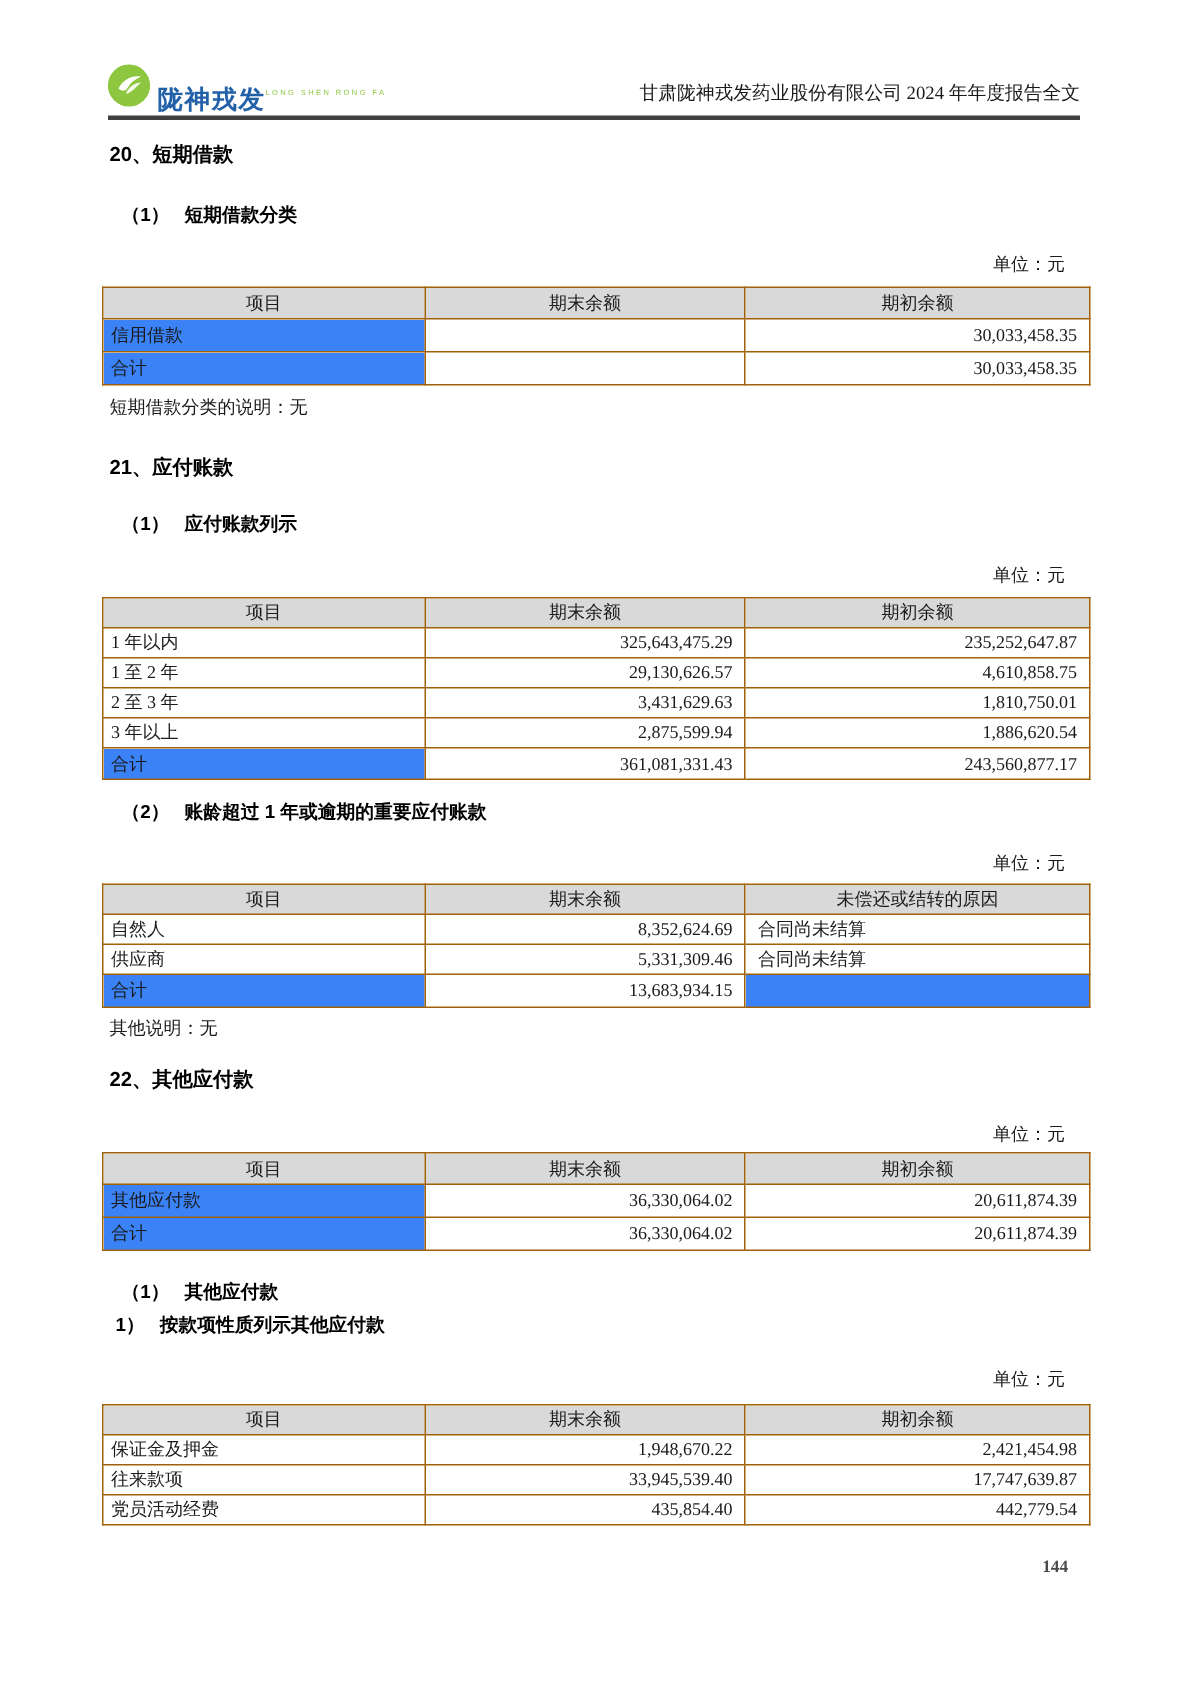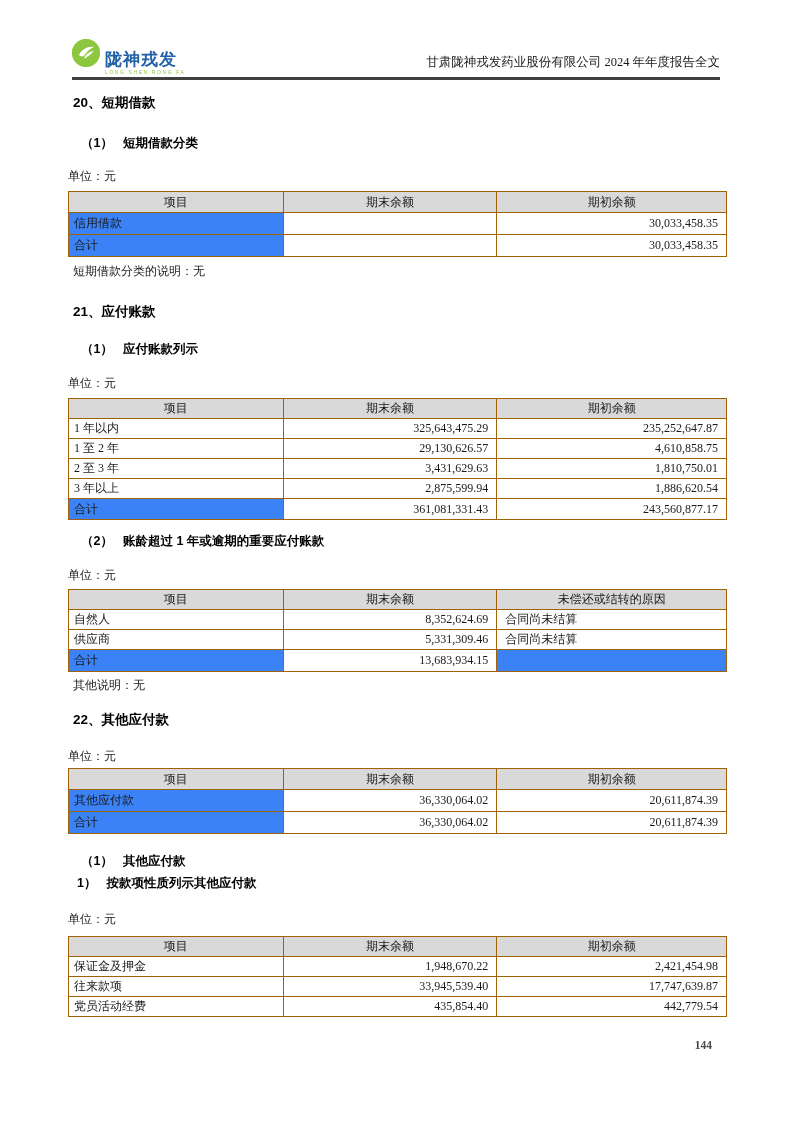--- a/index.html
+++ b/index.html
@@ -27,21 +27,21 @@
     border-bottom: 3px solid #3f3f3f;
     padding-bottom: 2px;
   }
   .brand { display: flex; align-items: center; gap: 5px; }
   .brand-circle {
     width: 28px; height: 28px; border-radius: 50%;
     background: #8dc63f;
     display: flex; align-items: center; justify-content: center;
     overflow: hidden;
   }
-  .brand-text { display: flex; flex-direction: column; line-height: 1; margin-top: 20px; }
+  .brand-text { display: flex; flex-direction: row; line-height: 1; margin-top: 20px; }
   .brand-cn {
     font-family: "Liberation Sans", sans-serif;
     font-weight: bold; font-size: 17px; color: #2260a8; letter-spacing: 1px;
   }
   .brand-en {
     font-family: "Liberation Sans", sans-serif;
     font-size: 5px; color: #8dc63f; letter-spacing: 1.6px; margin-top: 2px;
   }
   .report-title { font-size: 12.5px; color: #1a1a1a; padding-bottom: 4px; }
 
@@ -58,21 +58,21 @@
     padding-left: 5px; line-height: 1;
   }
   .h-sub {
     font-family: "Liberation Sans", sans-serif;
     font-weight: bold; font-size: 12.5px; color: #000;
     padding-left: 13px; line-height: 1;
   }
   .h-sub .pfx { margin-right: 10px; }
   .h-sub2 { padding-left: 9px; }
   .unit {
-    font-size: 12px; padding-right: 17px; line-height: 1.2;
+    font-size: 12px; text-align: right; padding-right: 17px; line-height: 1.2;
   }
   .note { font-size: 12px; padding-left: 5px; line-height: 1.2; }
 
   
   table {
     width: 100%;
     border-collapse: collapse;
     table-layout: fixed;
     font-size: 12px;
   }

